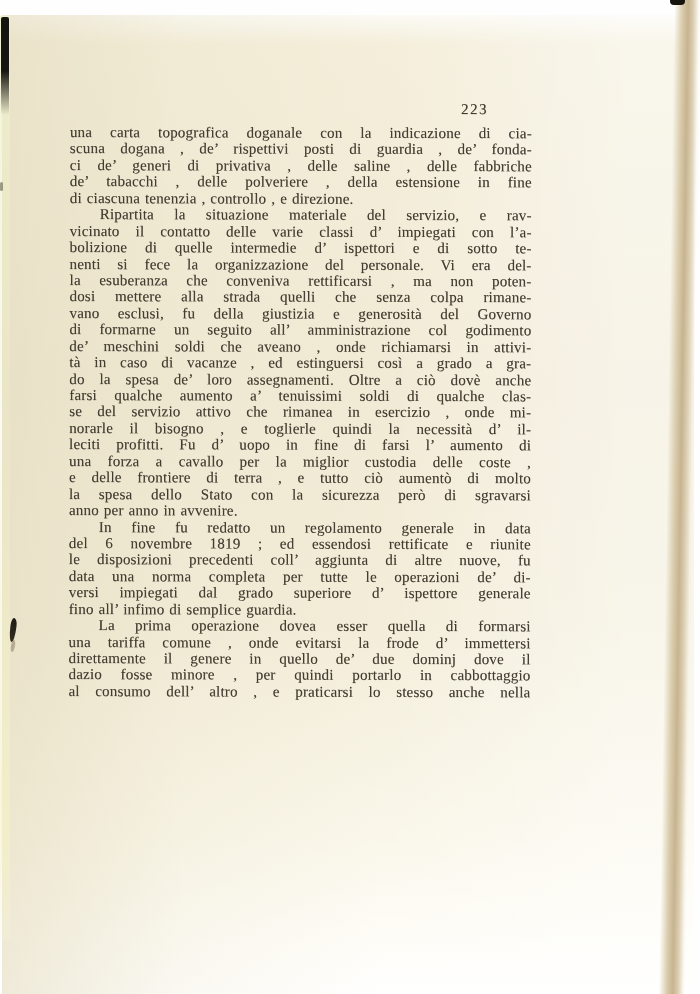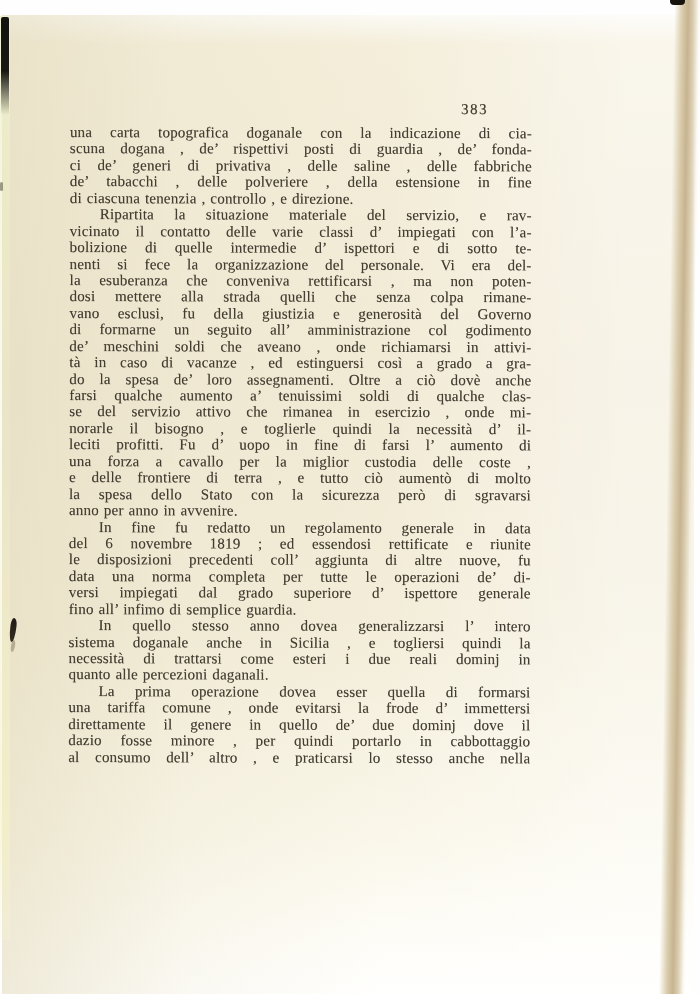--- a/index.html
+++ b/index.html
@@ -130,21 +130,21 @@
   <div id="left-strip"></div>
   <div id="black-strip"></div>
   <div id="left-speck"></div>
   <div id="edge-band"></div>
   <div id="edge-band-dark-spot"></div>
   <div id="ink-blot"></div>
   <div id="ink-blot-tail"></div>
 
   <div id="text-block">
     <div id="page-number-row">
-      <span>383</span>
+      <span>223</span>
     </div>
 
   <div class="paragraph">
         <div class="line">una carta topografica doganale con la indicazione di cia-</div>
         <div class="line">scuna dogana , de’ rispettivi posti di guardia , de’ fonda-</div>
         <div class="line">ci de’ generi di privativa , delle saline , delle fabbriche</div>
         <div class="line">de’ tabacchi , delle polveriere , della estensione in fine</div>
         <div class="line last">di ciascuna tenenzia , controllo , e direzione.</div>
       </div>
       <div class="paragraph">
@@ -170,26 +170,20 @@
       </div>
       <div class="paragraph">
         <div class="line indent">In fine fu redatto un regolamento generale in data</div>
         <div class="line">del 6 novembre 1819 ; ed essendosi rettificate e riunite</div>
         <div class="line">le disposizioni precedenti coll’ aggiunta di altre nuove, fu</div>
         <div class="line">data una norma completa per tutte le operazioni de’ di-</div>
         <div class="line">versi impiegati dal grado superiore d’ ispettore generale</div>
         <div class="line last">fino all’ infimo di semplice guardia.</div>
       </div>
       <div class="paragraph">
-        <div class="line indent">In quello stesso anno dovea generalizzarsi l’ intero</div>
-        <div class="line">sistema doganale anche in Sicilia , e togliersi quindi la</div>
-        <div class="line">necessità di trattarsi come esteri i due reali dominj in</div>
-        <div class="line last">quanto alle percezioni daganali.</div>
-      </div>
-      <div class="paragraph">
         <div class="line indent">La prima operazione dovea esser quella di formarsi</div>
         <div class="line">una tariffa comune , onde evitarsi la frode d’ immettersi</div>
         <div class="line">direttamente il genere in quello de’ due dominj dove il</div>
         <div class="line">dazio fosse minore , per quindi portarlo in cabbottaggio</div>
         <div class="line">al consumo dell’ altro , e praticarsi lo stesso anche nella</div>
       </div>
     </div>
 </div>
 
 </body></html>

